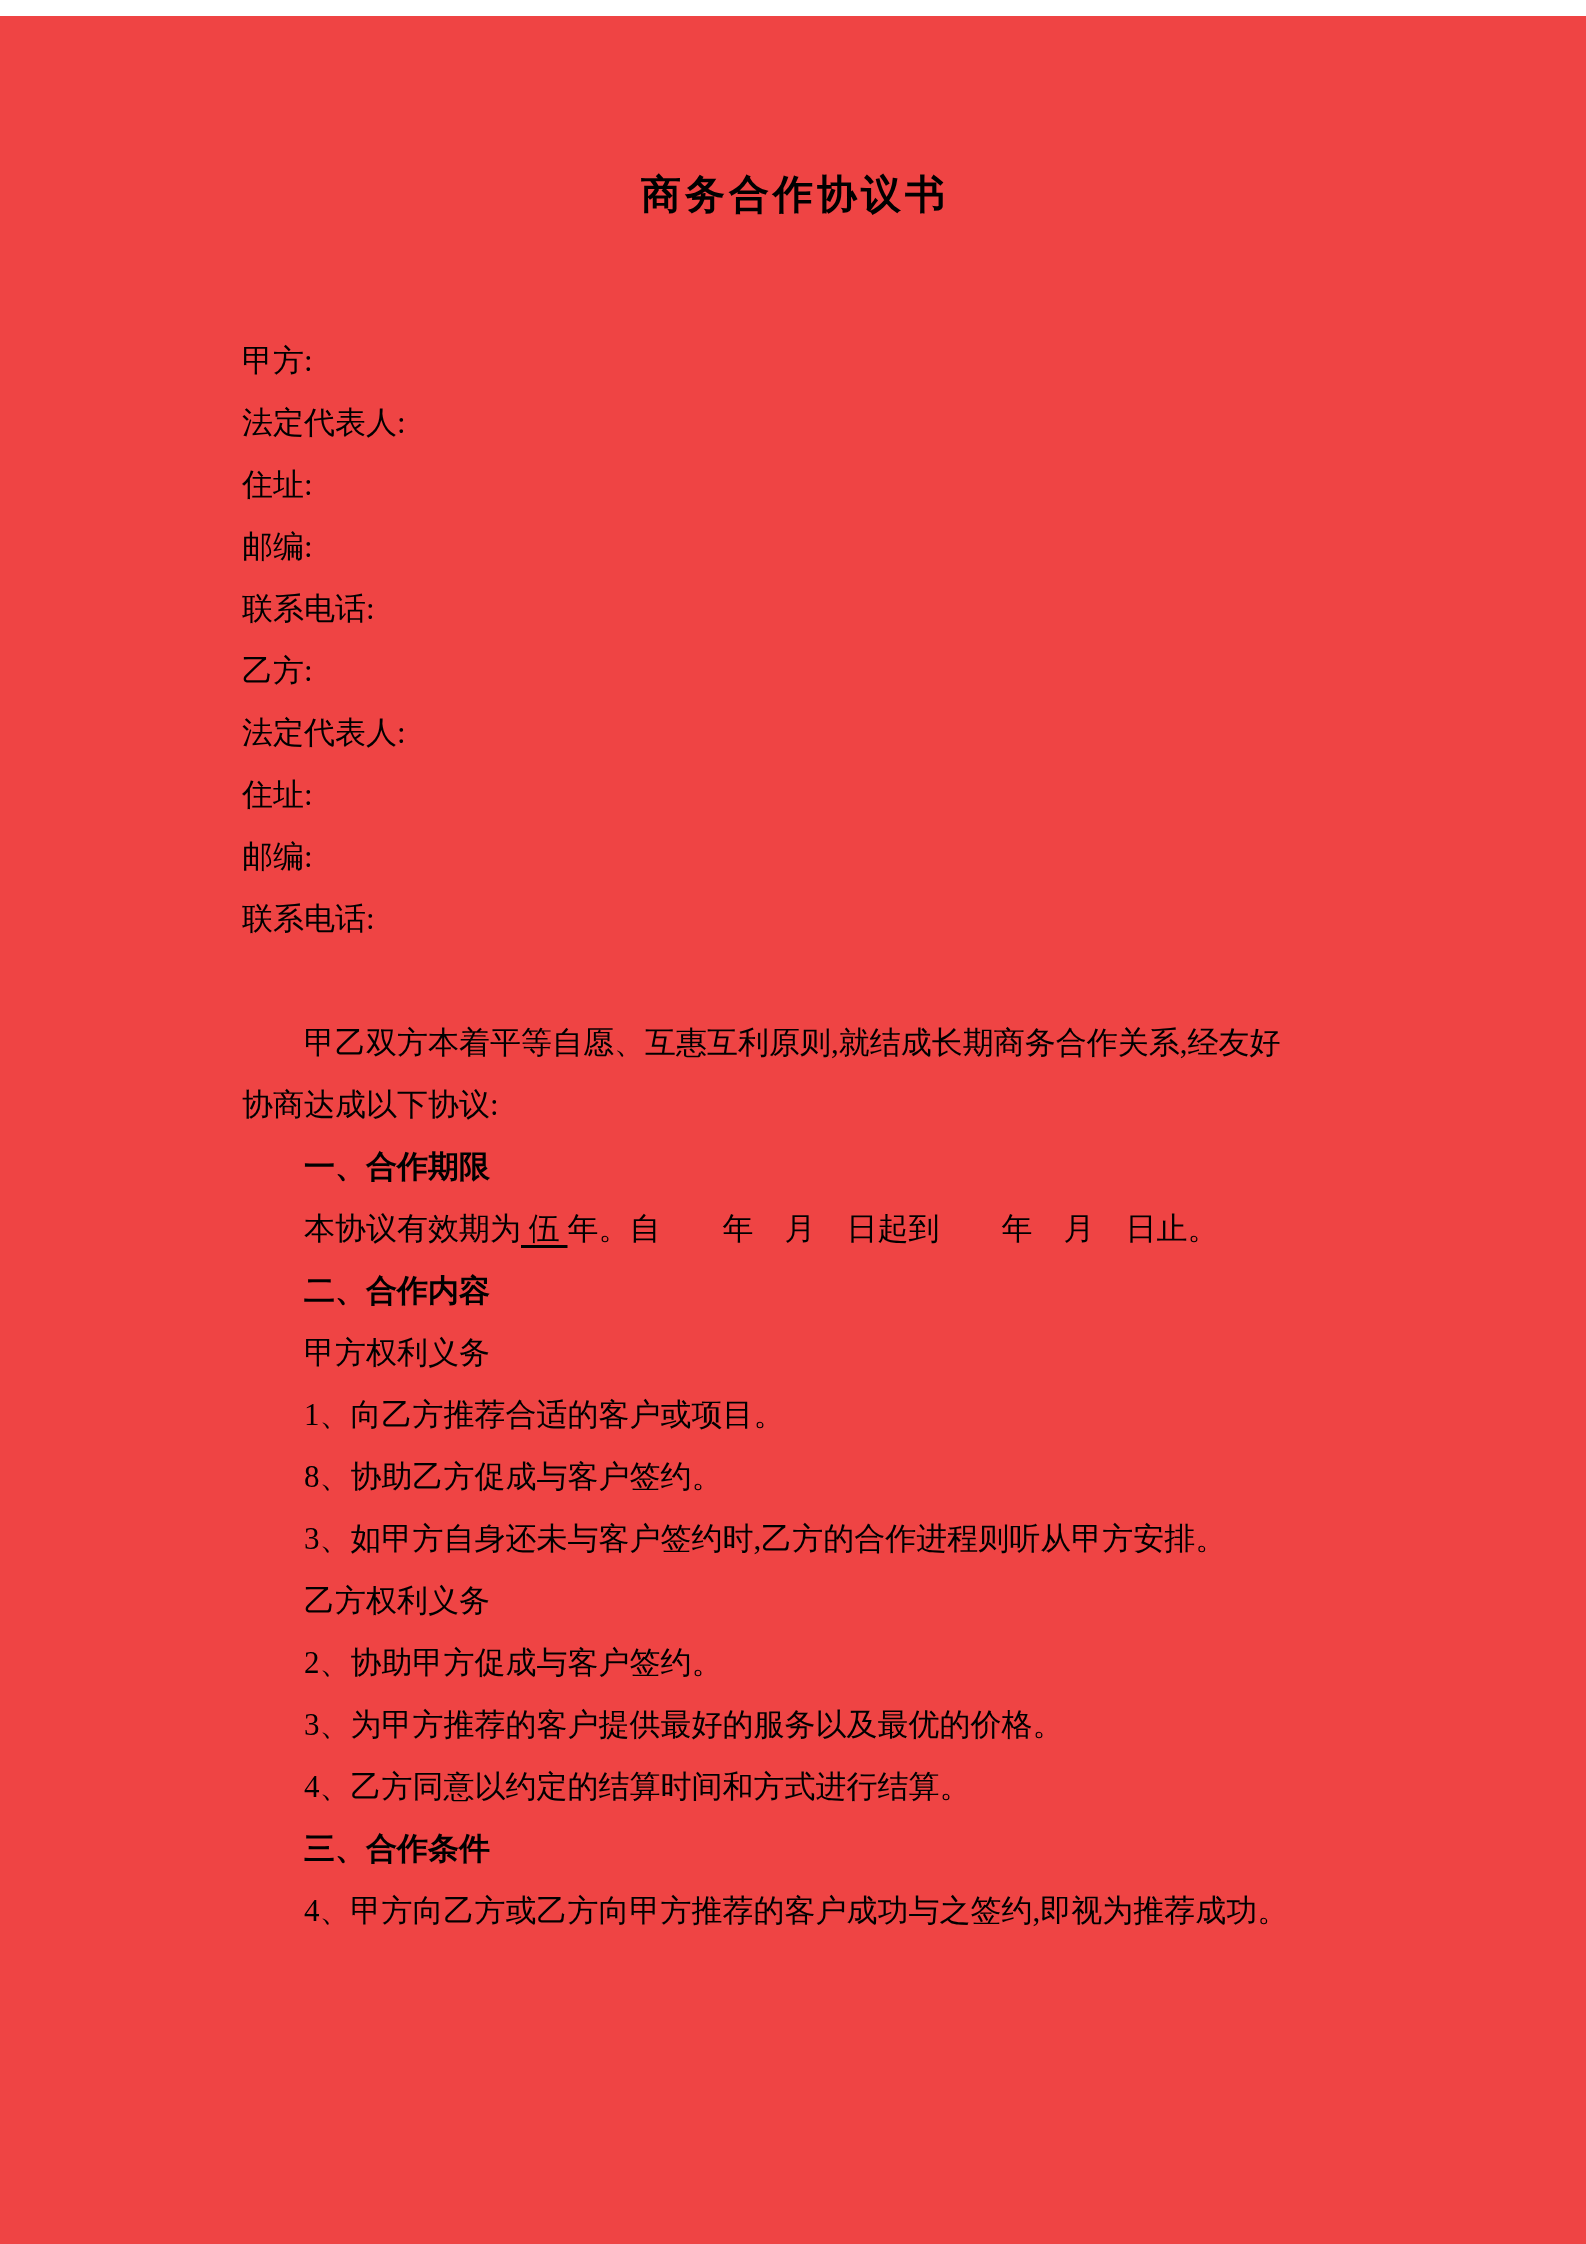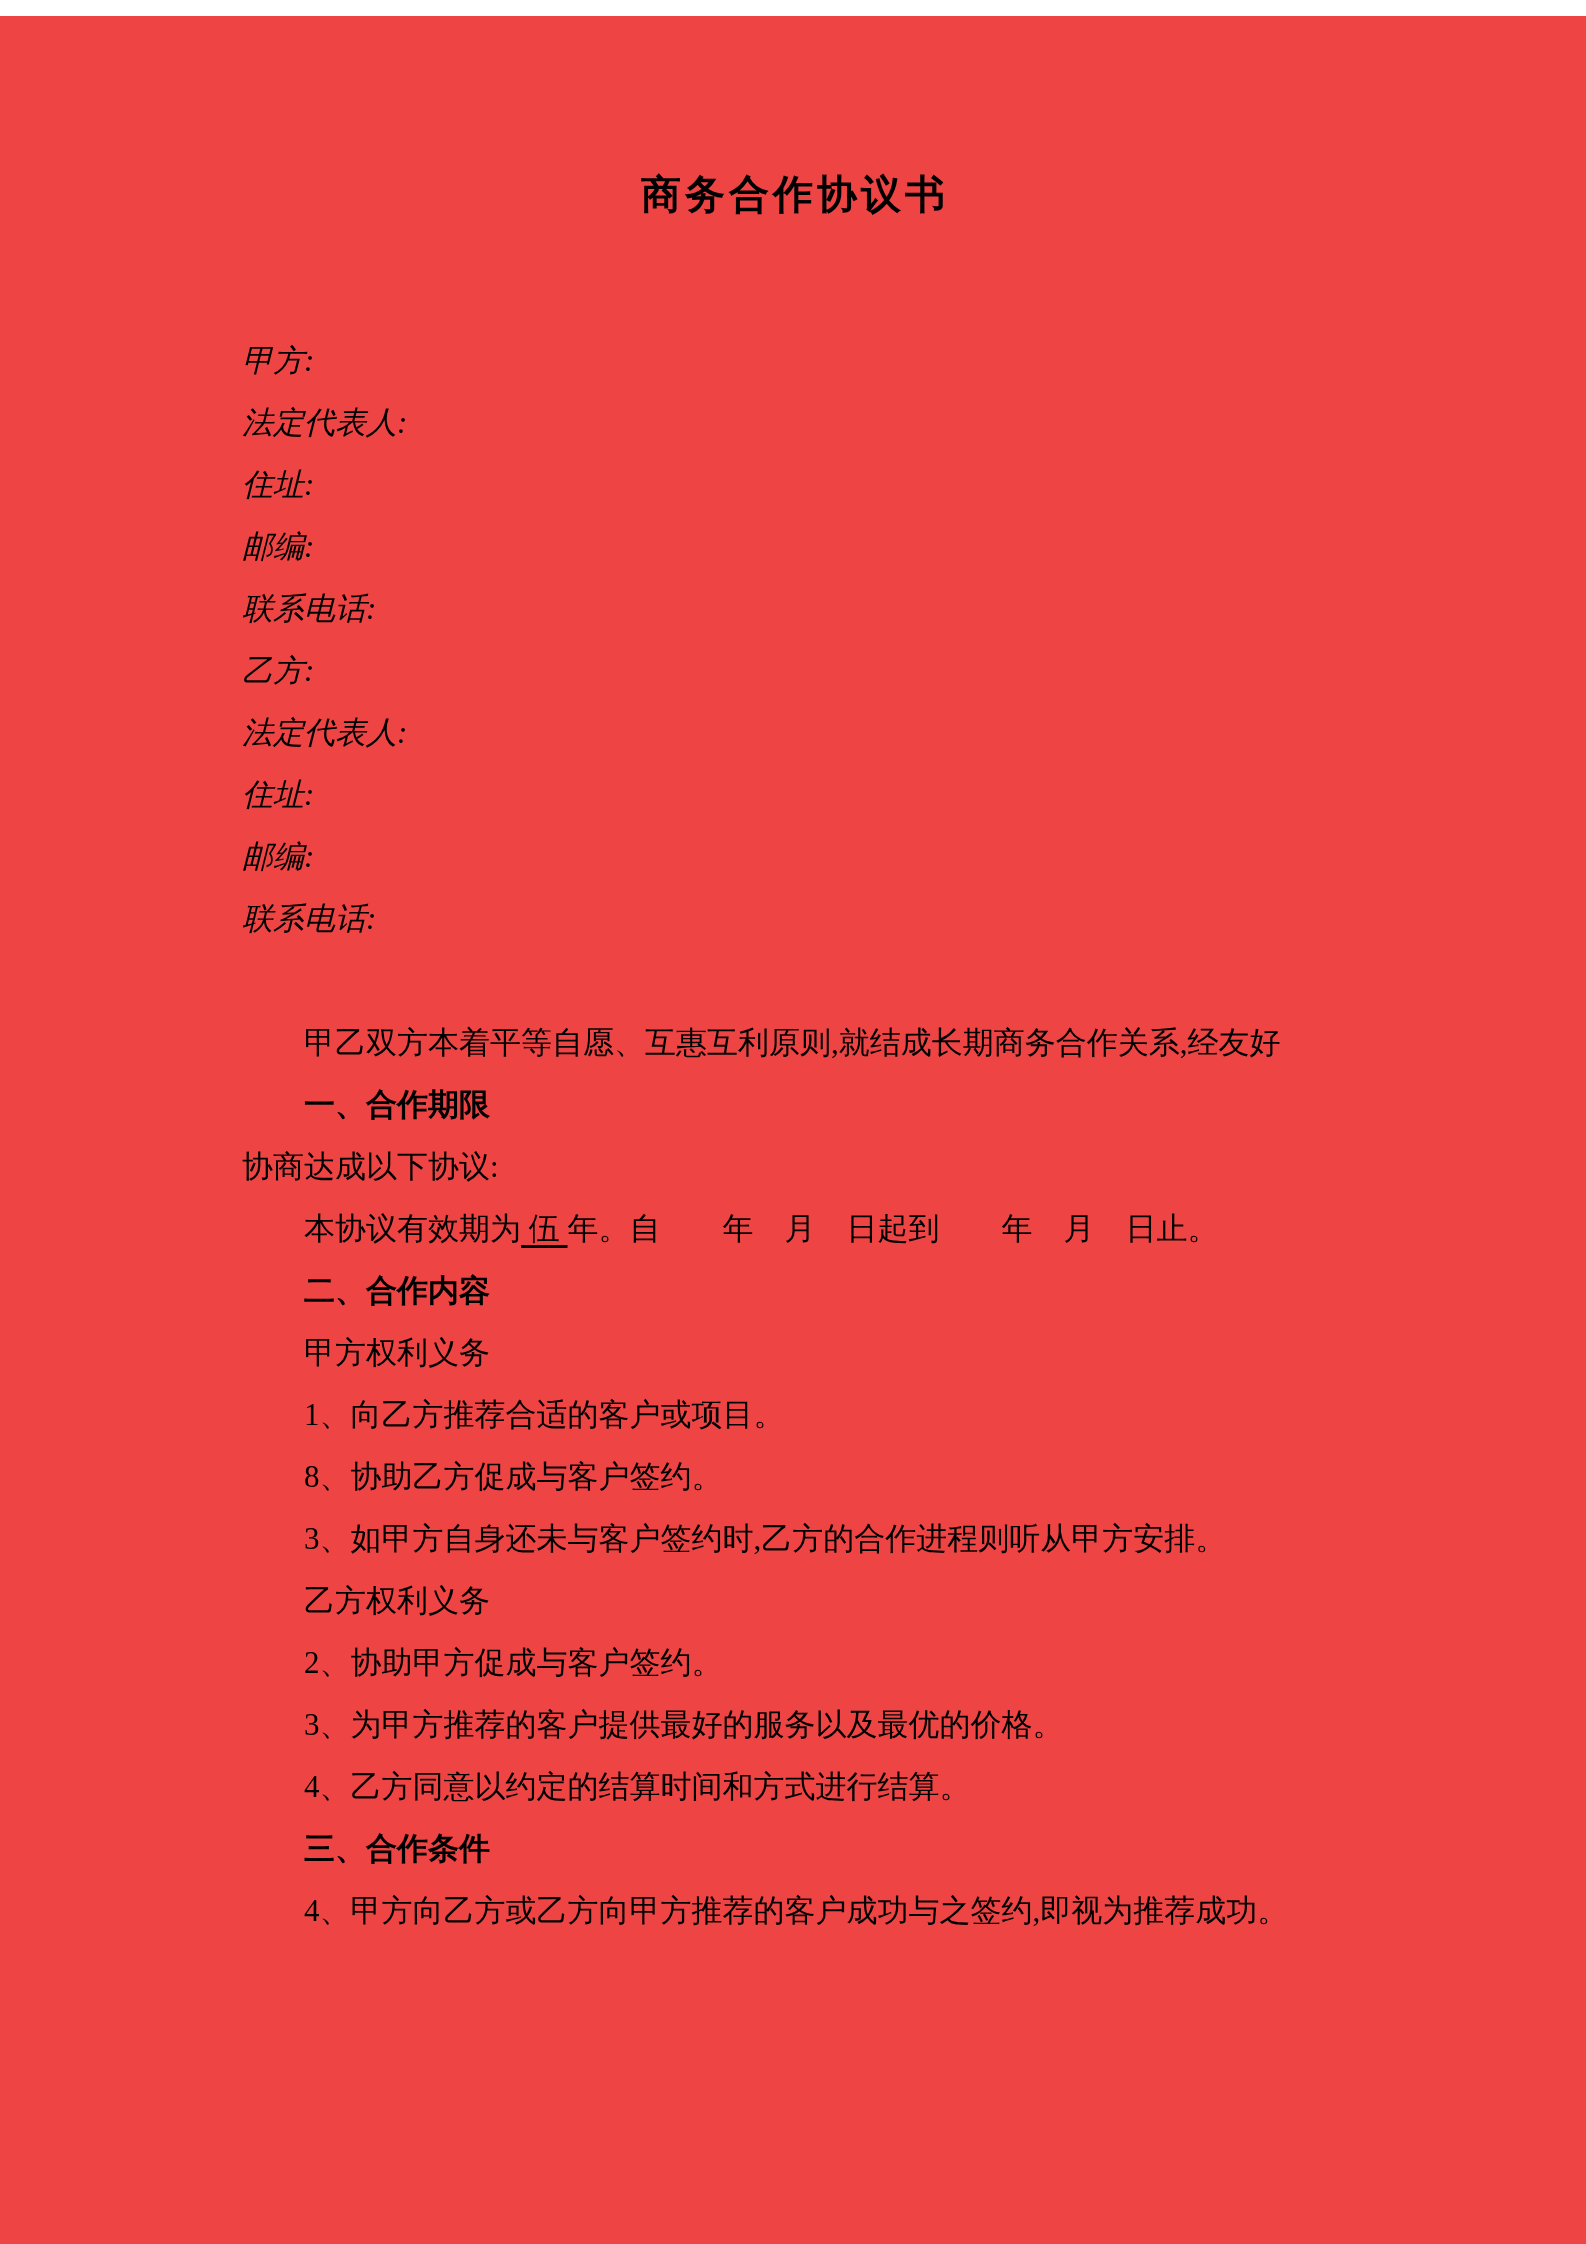--- a/index.html
+++ b/index.html
@@ -22,21 +22,20 @@
   .doc-title {
     margin: 0;
     font-size: 40px;
     line-height: 62px;
     font-weight: bold;
     text-align: center;
     letter-spacing: 4px;
   }
   .party-block {
     margin-top: 104px;
-    font-style: italic;
   }
   .body-block {
     margin-top: 62px;
   }
   .line {
     margin: 0;
     font-size: 31px;
     line-height: 62px;
     white-space: nowrap;
   }
@@ -67,23 +66,23 @@
     <p class="line">乙方:</p>
     <p class="line">法定代表人:</p>
     <p class="line">住址:</p>
     <p class="line">邮编:</p>
     <p class="line">联系电话:</p>
   </div>
 
   <div class="body-block">
 
     <p class="line indent">甲乙双方本着平等自愿、互惠互利原则,就结成长期商务合作关系,经友好</p>
+    <p class="line">协商达成以下协议:</p>
+
     <p class="line indent heading">一、合作期限</p>
-
-    <p class="line">协商达成以下协议:</p>
 
     <p class="line indent"><span>本协议有效期为</span><span class="blank-underline">&nbsp;伍&nbsp;</span><span>年。自　　年　月　日起到　　年　月　日止。</span></p>
 
     <p class="line indent heading">二、合作内容</p>
 
     <p class="line indent">甲方权利义务</p>
 
     <p class="line indent">1、向乙方推荐合适的客户或项目。</p>
     <p class="line indent">8、协助乙方促成与客户签约。</p>
     <p class="line indent">3、如甲方自身还未与客户签约时,乙方的合作进程则听从甲方安排。</p>

